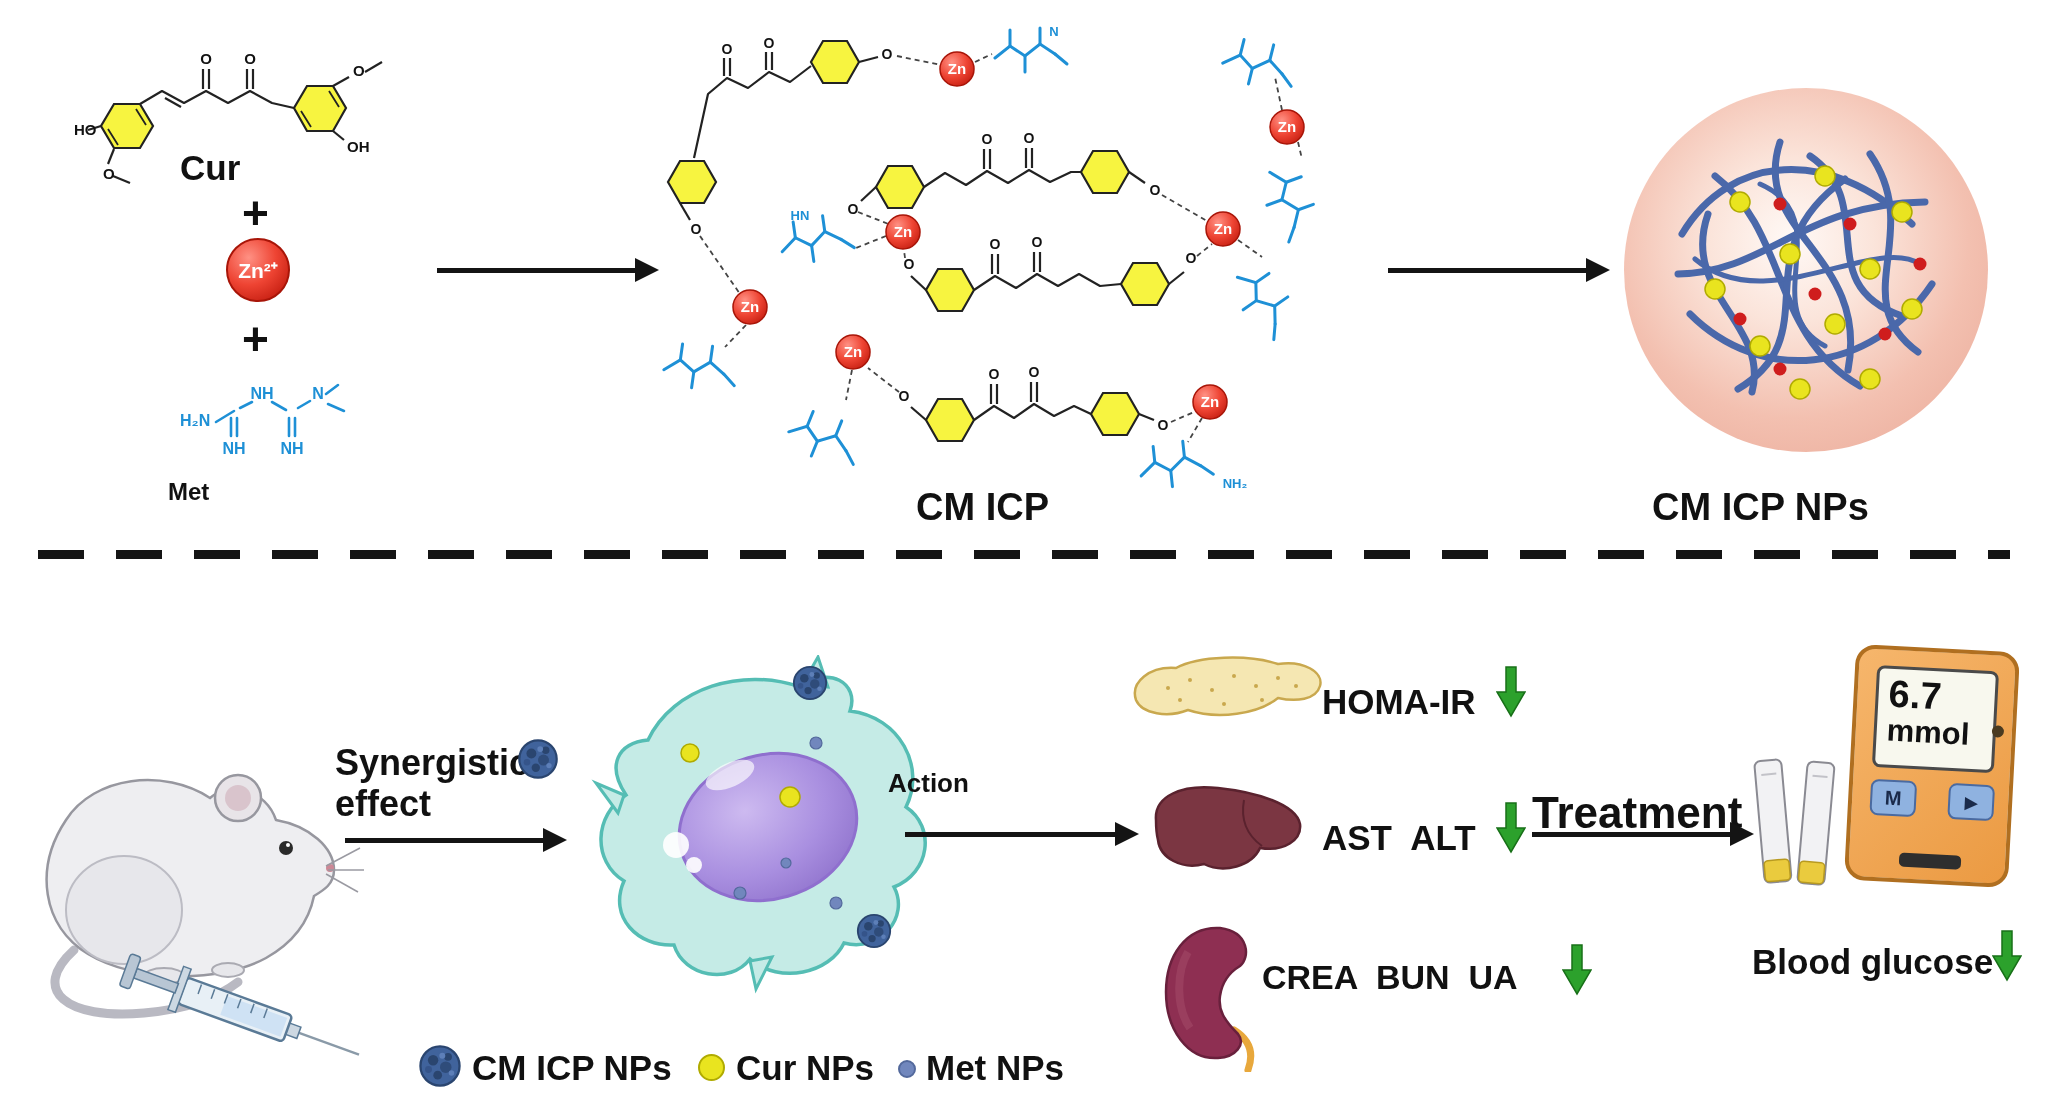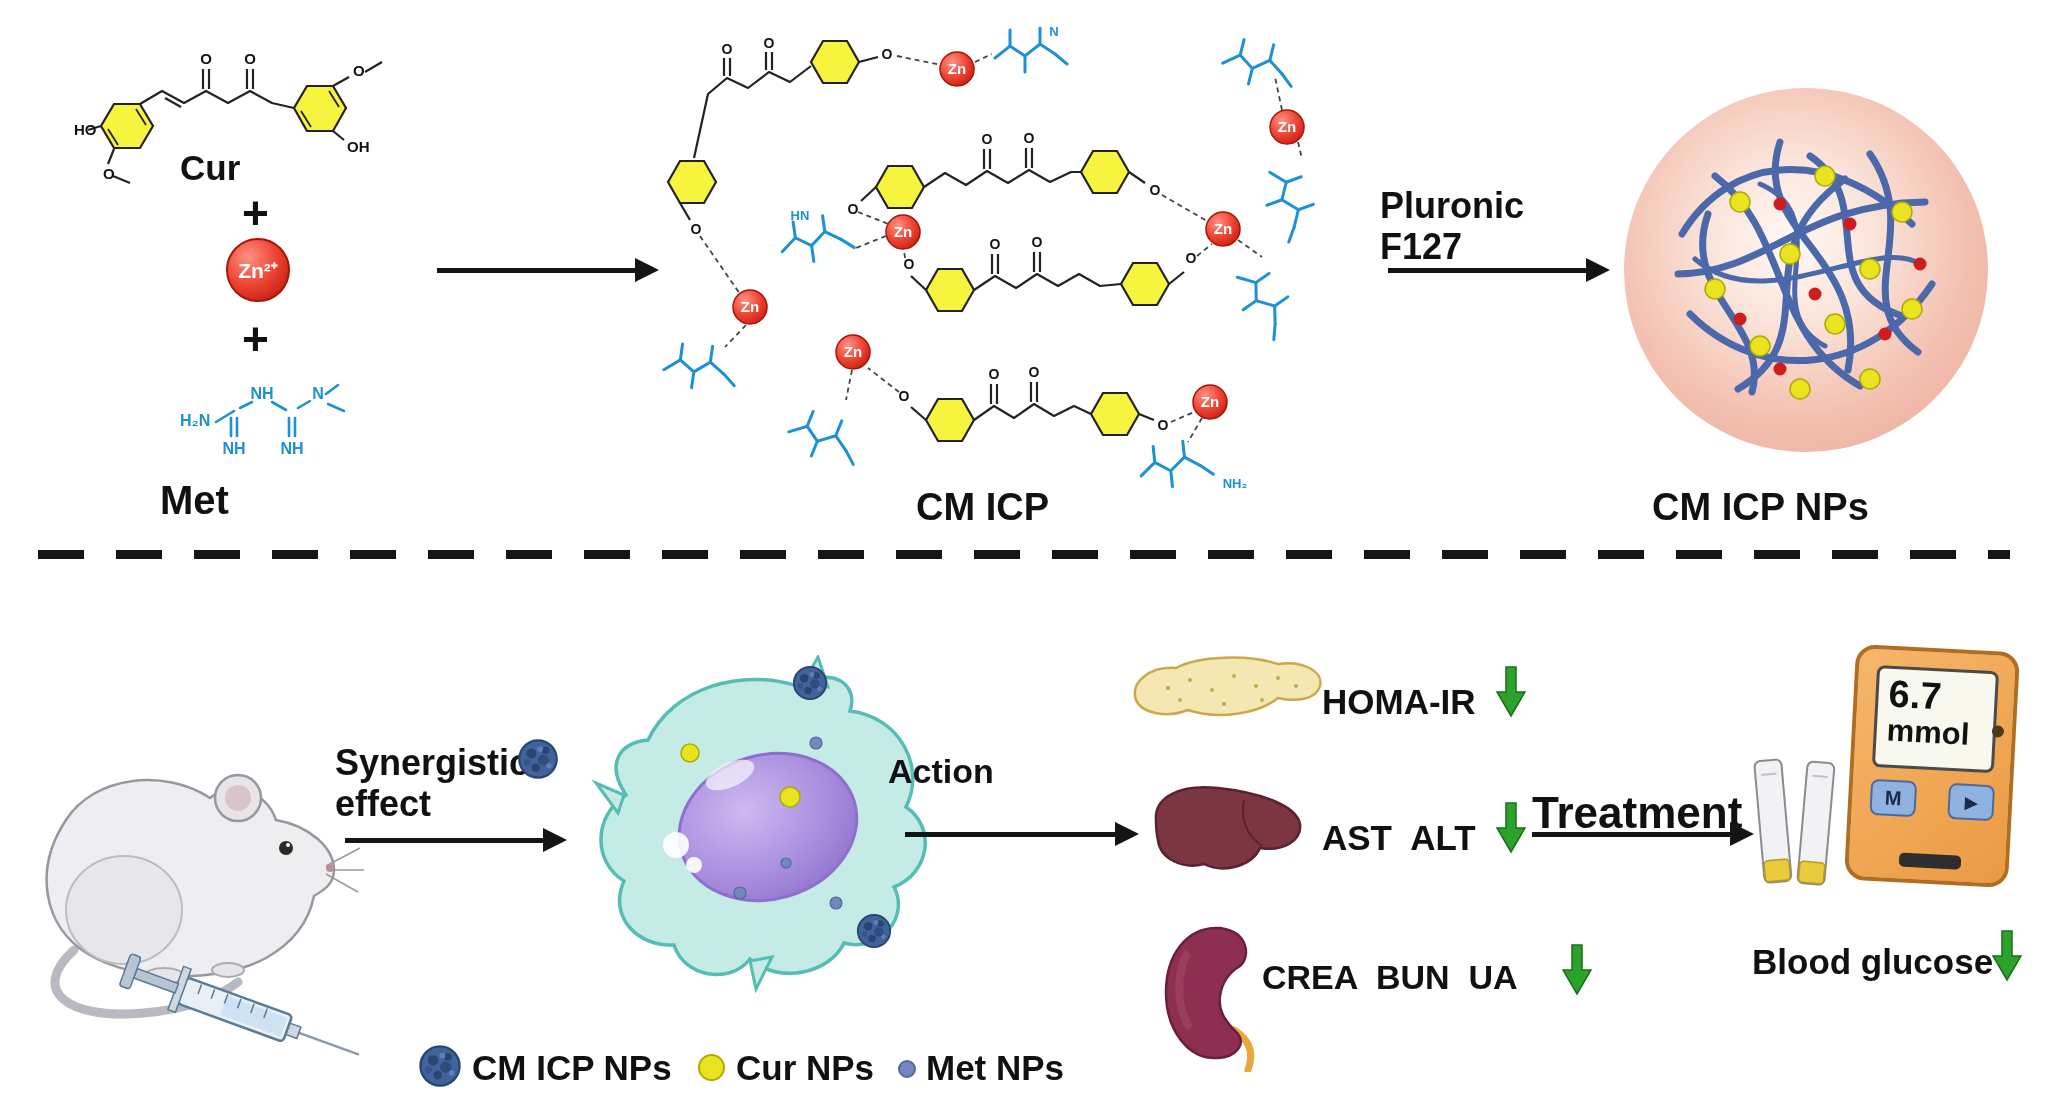--- a/index.html
+++ b/index.html
@@ -126,21 +126,21 @@
       <path d="M150,26 L166,33"></path>
     </g>
     <g fill="#1e90d6" font-size="16">
       <text x="2" y="48">H₂N</text>
       <text x="56" y="76" text-anchor="middle">NH</text>
       <text x="84" y="21" text-anchor="middle">NH</text>
       <text x="114" y="76" text-anchor="middle">NH</text>
       <text x="140" y="21" text-anchor="middle">N</text>
     </g>
   </svg>
-  <div class="lbl center" style="left:160px;top:478px;width:200px;font-size:40px">Met</div>
+  <div class="lbl center" style="left:168px;top:478px;width:200px;font-size:24px">Met</div>
 
   <div class="lbl center" style="left:430px;top:185px;width:240px;font-size:36px;line-height:1.15">
   </div>
   <div class="arrow" style="left:437px;top:268px;width:200px"></div>
 
   <svg style="left:650px;top:22px" width="740" height="490" viewBox="0 0 740 490">
     <g stroke="#222" stroke-width="2.2" fill="none" stroke-linejoin="round">
       <path d="M161,44 L140,60 L119,50 L98,66 L77,56 L58,72 L44,136"></path>
       <path d="M274,165 L295,151 L316,163 L337,149 L358,161 L379,148 L400,160 L421,150 L431,150"></path>
       <path d="M324,268 L345,254 L366,266 L387,252 L408,264 L429,252 L450,264 L471,262"></path>
@@ -233,24 +233,20 @@
       <text x="384" y="355">O</text>
     </g>
     <g fill="#1e90d6" font-size="13" text-anchor="middle">
       <text x="404" y="14">N</text>
       <text x="150" y="198">HN</text>
       <text x="585" y="466">NH₂</text>
     </g>
   </svg>
   <div class="lbl center" style="left:916px;top:486px;width:200px;font-size:38px">CM ICP</div>
 
-  <div class="lbl center" style="left:1380px;top:185px;width:230px;font-size:36px;line-height:1.15">
-    <div>Pluronic</div>
-    <div>F127</div>
-  </div>
   <div class="arrow" style="left:1388px;top:268px;width:200px"></div>
 
   <svg style="left:1620px;top:84px" width="372" height="372" viewBox="0 0 372 372">
     <defs>
         <clipPath id="npClip">
           <circle cx="186" cy="186" r="176"></circle>
         </clipPath>
       </defs>
     <circle cx="186" cy="186" r="182" fill="url(#npGrad)"></circle>
     <g clip-path="url(#npClip)" fill="none" stroke="#4a68aa" stroke-width="7" stroke-linecap="round">
@@ -358,21 +354,21 @@
     <g fill="#7187bd" stroke="#53699c" stroke-width="1.2">
       <circle cx="238" cy="88" r="6"></circle>
         <circle cx="162" cy="238" r="6"></circle>
         <circle cx="258" cy="248" r="6"></circle>
         <circle cx="208" cy="208" r="5"></circle>
     </g>
     <use href="#npCluster" transform="translate(232,28) scale(0.95)"></use>
     <use href="#npCluster" transform="translate(296,276) scale(0.95)"></use>
   </svg>
 
-  <div class="lbl center" style="left:888px;top:752px;width:245px;font-size:34px;line-height:1.15">
+  <div class="lbl center" style="left:888px;top:769px;width:245px;font-size:26px;line-height:1.15">
     <div>Action</div>
   </div>
   <div class="arrow" style="left:905px;top:832px;width:212px"></div>
 
   <svg style="left:1128px;top:652px" width="200" height="85" viewBox="0 0 200 85">
     <path d="M8,48 C2,30 22,14 48,16 C70,4 120,2 150,12 C175,8 196,20 192,34 C188,48 168,50 150,46 C130,62 90,68 60,58 C40,66 14,62 8,48 Z" fill="#f5e7b2" stroke="#c9a84e" stroke-width="2.5"></path>
     <g fill="#c9a84e">
       <circle cx="40" cy="36" r="2"></circle>
         <circle cx="62" cy="28" r="2"></circle>
         <circle cx="84" cy="38" r="2"></circle>

